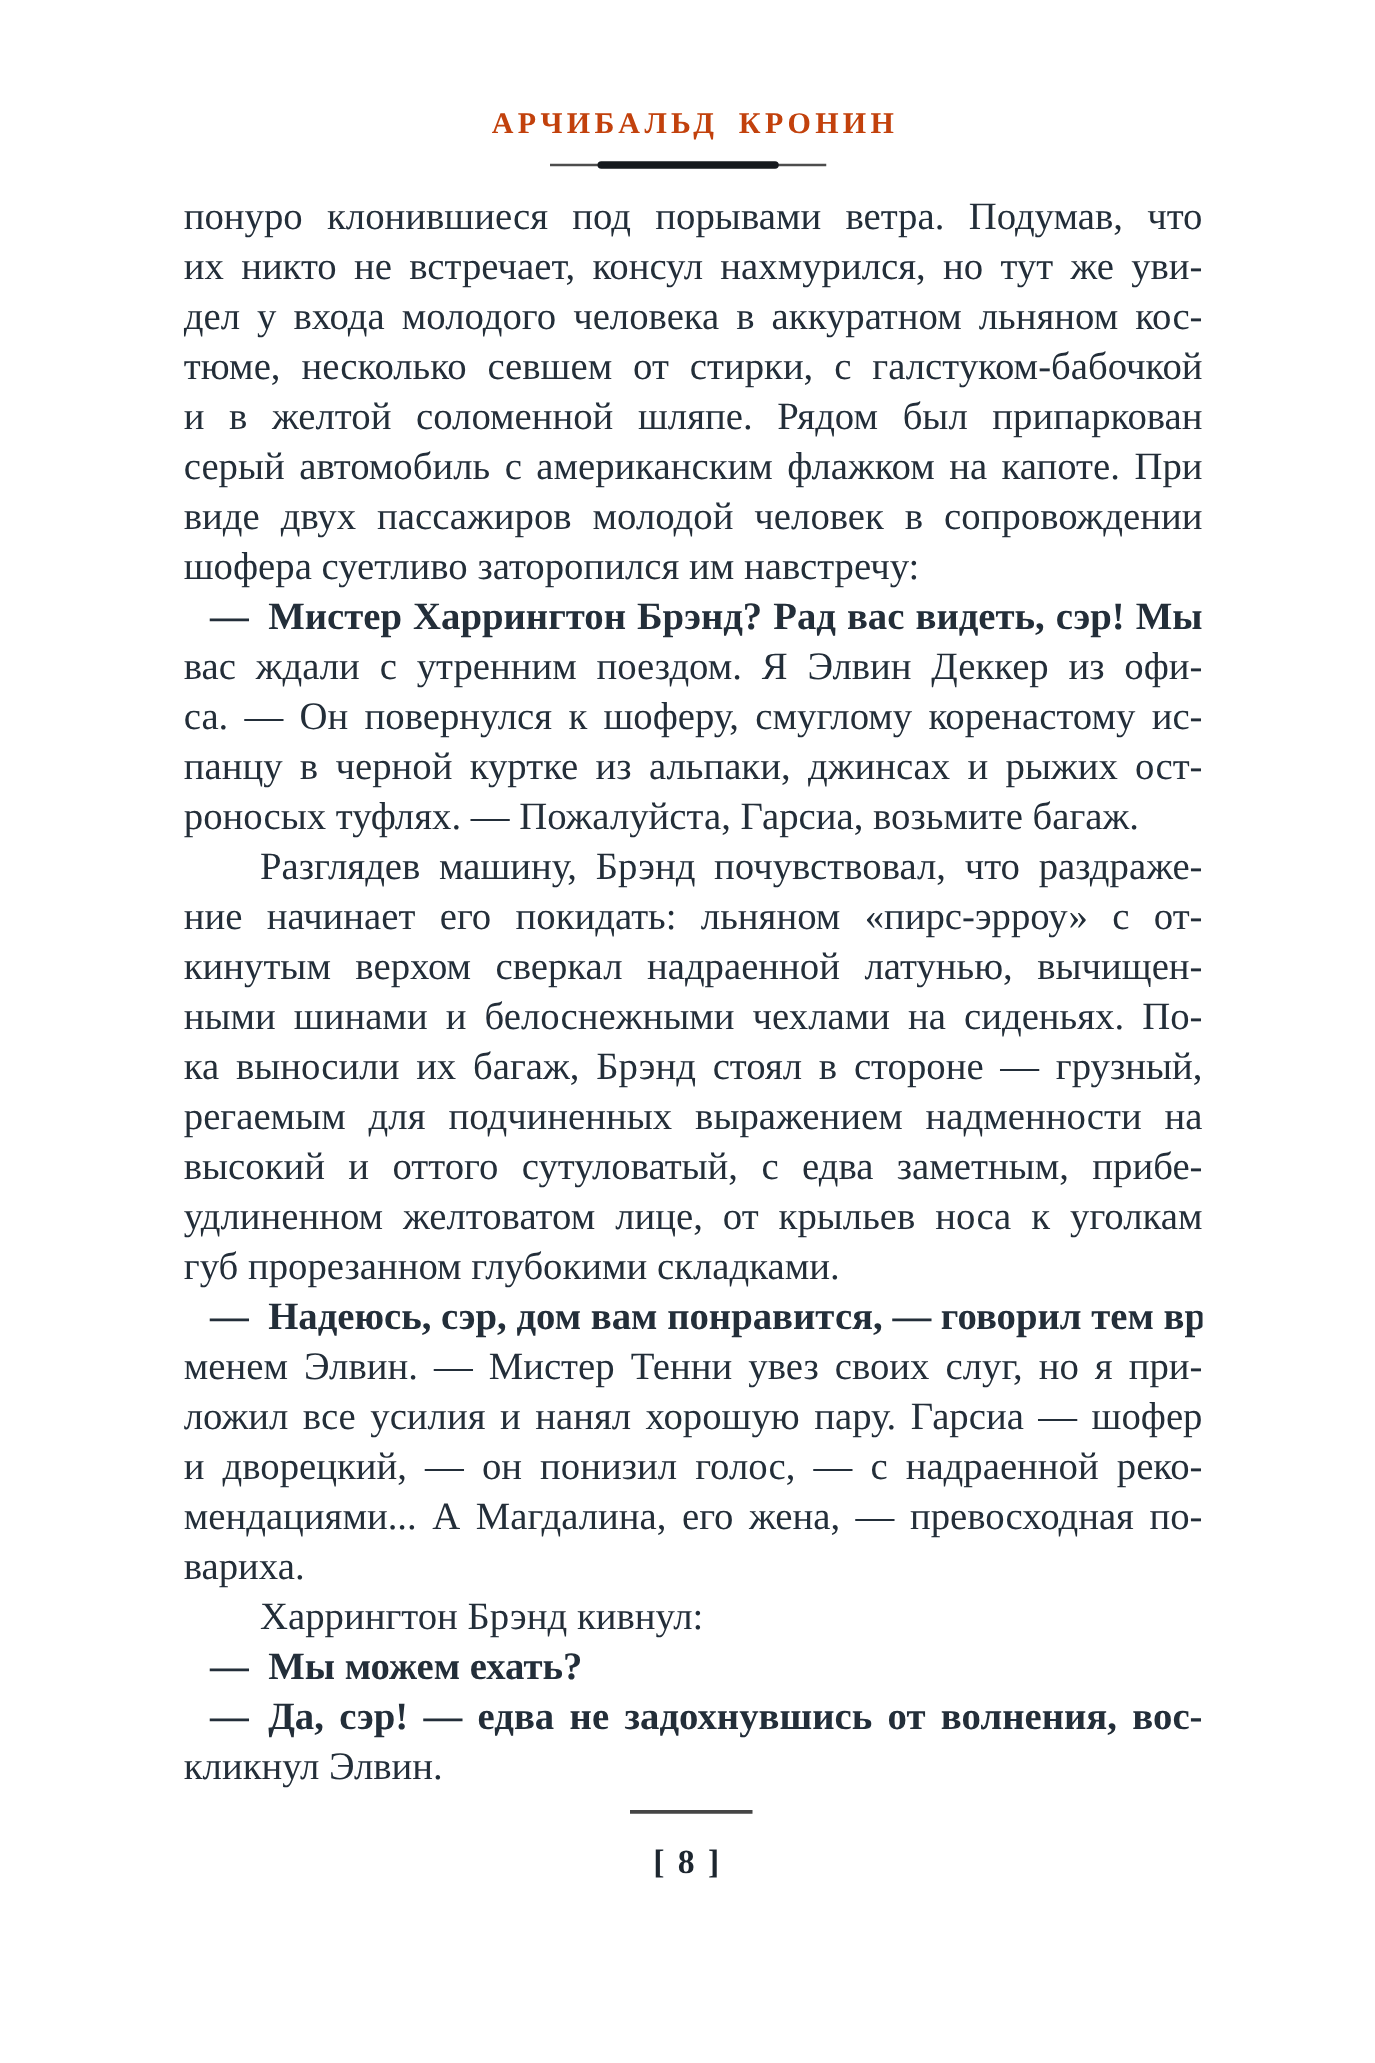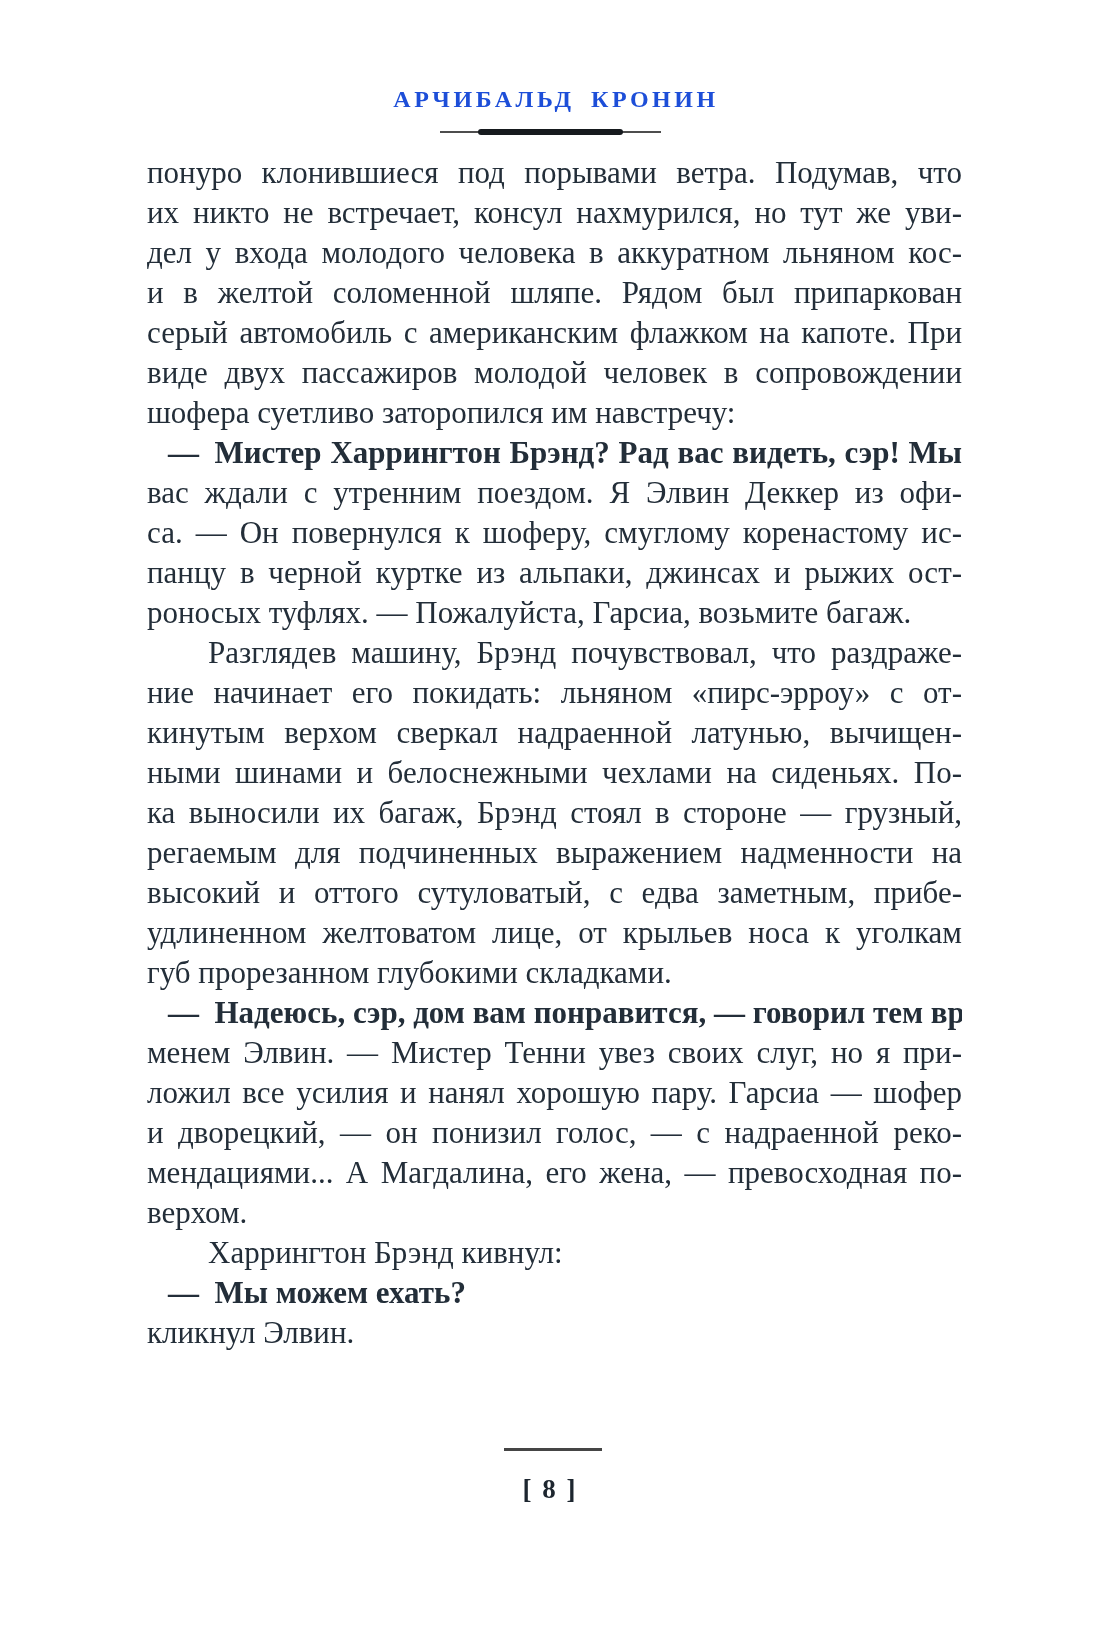--- a/index.html
+++ b/index.html
@@ -14,21 +14,21 @@
   }
   
   .running-head {
     position: absolute;
     top: 86px; left: 12px; right: 0;
     text-align: center;
     font-size: 24px;
     font-weight: bold;
     letter-spacing: 3.5px;
     word-spacing: 7px;
-    color: #1d4ed8;
+    color: #c2410c;
   }
   .head-divider {
     position: absolute;
     top: 129px;
     left: 440px;
     width: 221px;
     height: 6px;
   }
   .head-divider .thin {
     position: absolute;
@@ -91,20 +91,21 @@
 
   <div class="head-divider">
     <div class="thin"></div>
     <div class="thick"></div>
   </div>
 
   <div class="text-block" id="text-block">
       <div class="line">понуро клонившиеся под порывами ветра. Подумав, что</div>
       <div class="line">их никто не встречает, консул нахмурился, но тут же уви-</div>
       <div class="line">дел у входа молодого человека в аккуратном льняном кос-</div>
+      <div class="line">тюме, несколько севшем от стирки, с галстуком-бабочкой</div>
       <div class="line">и в желтой соломенной шляпе. Рядом был припаркован</div>
       <div class="line">серый автомобиль с американским флажком на капоте. При</div>
       <div class="line">виде двух пассажиров молодой человек в сопровождении</div>
       <div class="line lastln">шофера суетливо заторопился им навстречу:</div>
       <div class="line dash">— Мистер Харрингтон Брэнд? Рад вас видеть, сэр! Мы</div>
       <div class="line">вас ждали с утренним поездом. Я Элвин Деккер из офи-</div>
       <div class="line">са. — Он повернулся к шоферу, смуглому коренастому ис-</div>
       <div class="line">панцу в черной куртке из альпаки, джинсах и рыжих ост-</div>
       <div class="line lastln">роносых туфлях. — Пожалуйста, Гарсиа, возьмите багаж.</div>
       <div class="line first">Разглядев машину, Брэнд почувствовал, что раздраже-</div>
@@ -114,23 +115,24 @@
       <div class="line">ка выносили их багаж, Брэнд стоял в стороне — грузный,</div>
       <div class="line">регаемым для подчиненных выражением надменности на</div>
       <div class="line">высокий и оттого сутуловатый, с едва заметным, прибе-</div>
       <div class="line">удлиненном желтоватом лице, от крыльев носа к уголкам</div>
       <div class="line lastln">губ прорезанном глубокими складками.</div>
       <div class="line dash">— Надеюсь, сэр, дом вам понравится, — говорил тем вре-</div>
       <div class="line">менем Элвин. — Мистер Тенни увез своих слуг, но я при-</div>
       <div class="line">ложил все усилия и нанял хорошую пару. Гарсиа — шофер</div>
       <div class="line">и дворецкий, — он понизил голос, — с надраенной реко-</div>
       <div class="line">мендациями... А Магдалина, его жена, — превосходная по-</div>
-      <div class="line lastln">верхом.</div>
+      <div class="line lastln">вариха.</div>
       <div class="line first lastln">Харрингтон Брэнд кивнул:</div>
       <div class="line dash lastln">— Мы можем ехать?</div>
+      <div class="line dash">— Да, сэр! — едва не задохнувшись от волнения, вос-</div>
       <div class="line lastln">кликнул Элвин.</div>
     </div>
 
   <div class="footer-rule"></div>
 
   <div class="page-number">[ 8 ]</div>
 
 </div>
 
 </body></html>

